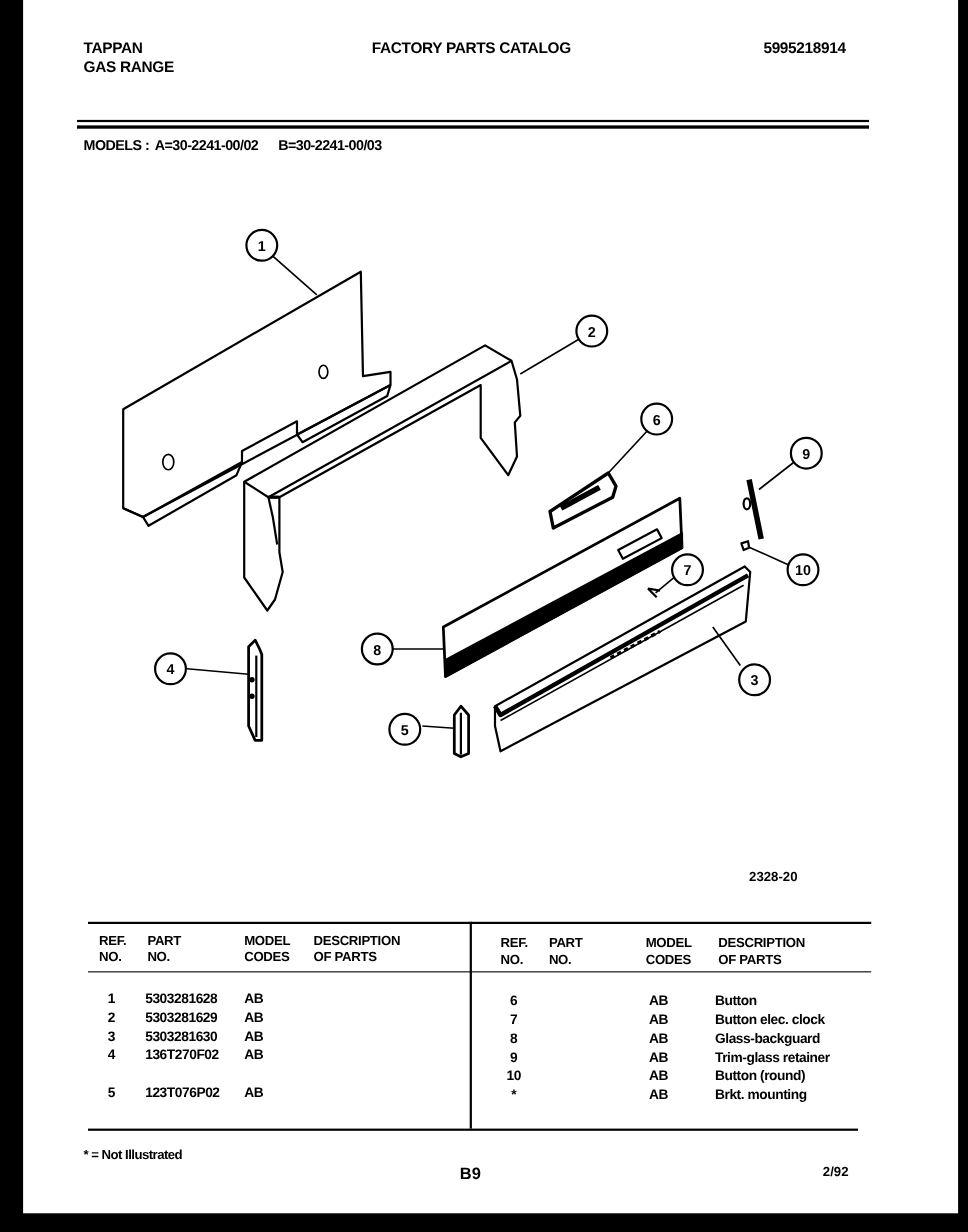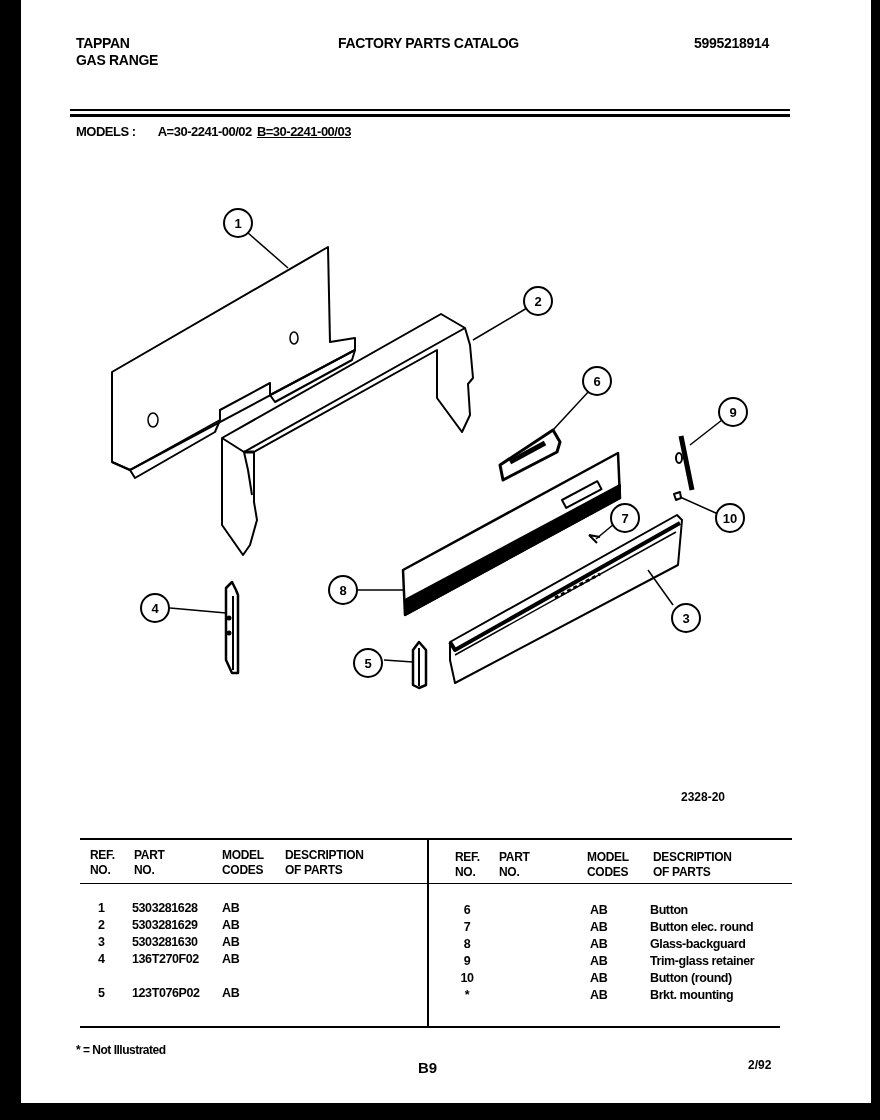--- a/index.html
+++ b/index.html
@@ -31,22 +31,22 @@
 <div class="abs hdr" style="left:76px; top:35px;">TAPPAN</div>
 <div class="abs hdr" style="left:76px; top:52px;">GAS RANGE</div>
 <div class="abs hdr" style="left:338px; top:35px;">FACTORY PARTS CATALOG</div>
 <div class="abs hdr" style="left:694px; top:35px;">5995218914</div>
 
 <div class="abs rule" style="left:70px; top:109px; width:720px; height:2px;"></div>
 <div class="abs rule" style="left:70px; top:114px; width:720px; height:3px;"></div>
 
 <div class="abs models" style="left:76px; top:124px;">
   <span>MODELS :</span>
-  <span style="margin-left:19px;text-align:right;">A=30-2241-00/02</span>
-  <span style="margin-left:2px;text-decoration:underline;">B=30-2241-00/03</span>
+  <span style="margin-left:2px;text-align:right;">A=30-2241-00/02</span>
+  <span style="margin-left:15px;">B=30-2241-00/03</span>
 </div>
 
 <svg class="abs" style="left:0; top:0;" width="880" height="800" stroke="#000" fill="none" stroke-width="2" stroke-linejoin="round">
 
   <g>
     <path d="M112,372 L328,247 L330,342 L355,338 L355,350 L270,395 L270,383 L220,410 L220,420 L130,470 L112,462 Z" fill="#fff"></path>
     <path d="M112,462 L130,470 L355,350"></path>
     <path d="M130,470 L135,478 L215,432 L220,420"></path>
     <path d="M270,395 L275,402 L352,360 L355,350"></path>
     <ellipse cx="153" cy="420" rx="5" ry="7" stroke-width="1.5"></ellipse>
@@ -234,21 +234,21 @@
   <div class="col td" style="left:510px; top:64px;">
     <div>AB</div>
       <div>AB</div>
       <div>AB</div>
       <div>AB</div>
       <div>AB</div>
       <div>AB</div>
   </div>
   <div class="col td" style="left:570px; top:64px;">
     <div>Button</div>
-      <div>Button elec. round</div>
+      <div>Button elec. clock</div>
       <div>Glass-backguard</div>
       <div>Trim-glass retainer</div>
       <div>Button (round)</div>
       <div>Brkt. mounting</div>
   </div>
 </div>
 
 <div class="abs footnote" style="left:76px; top:1043px;">* = Not Illustrated</div>
 <div class="abs page" style="left:418px; top:1059px;">B9</div>
 <div class="abs date" style="left:748px; top:1058px;">2/92</div>

